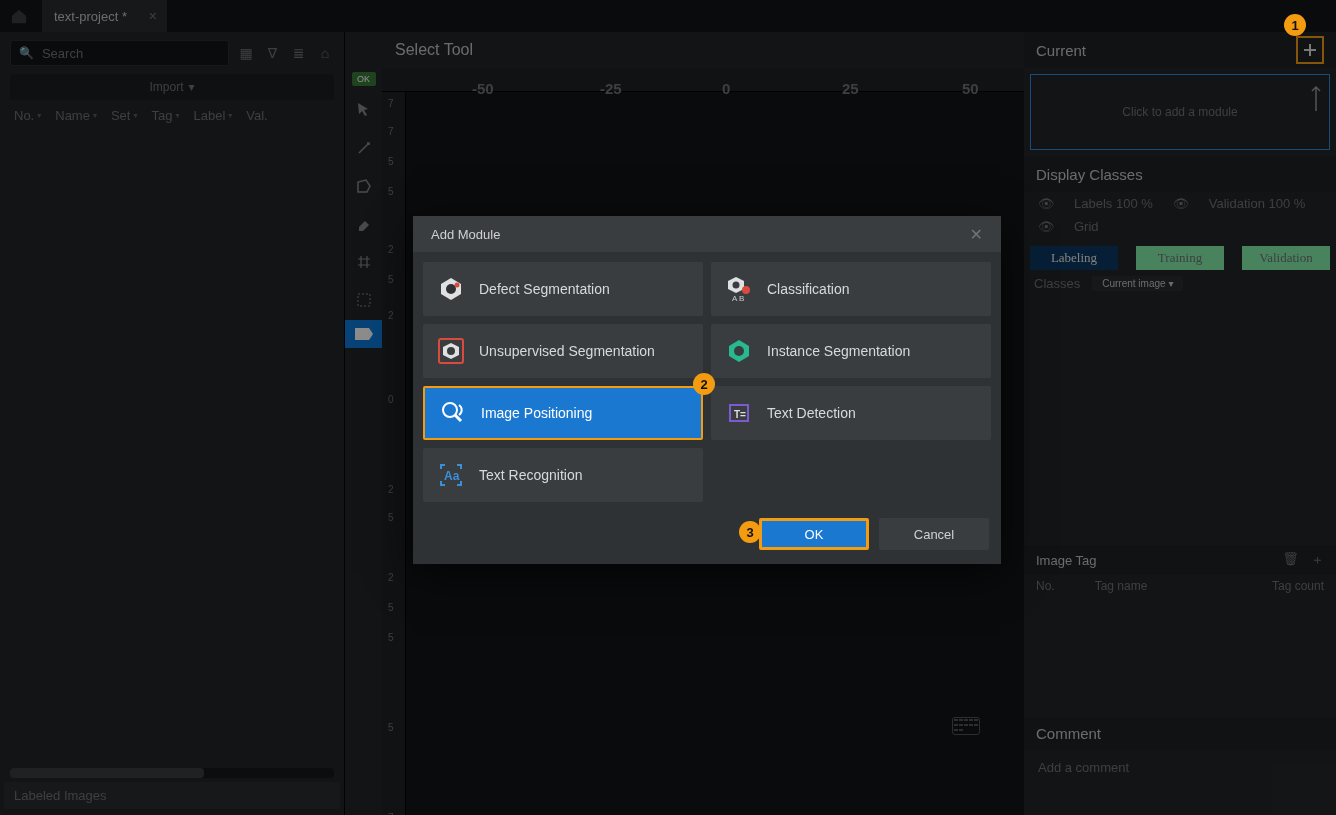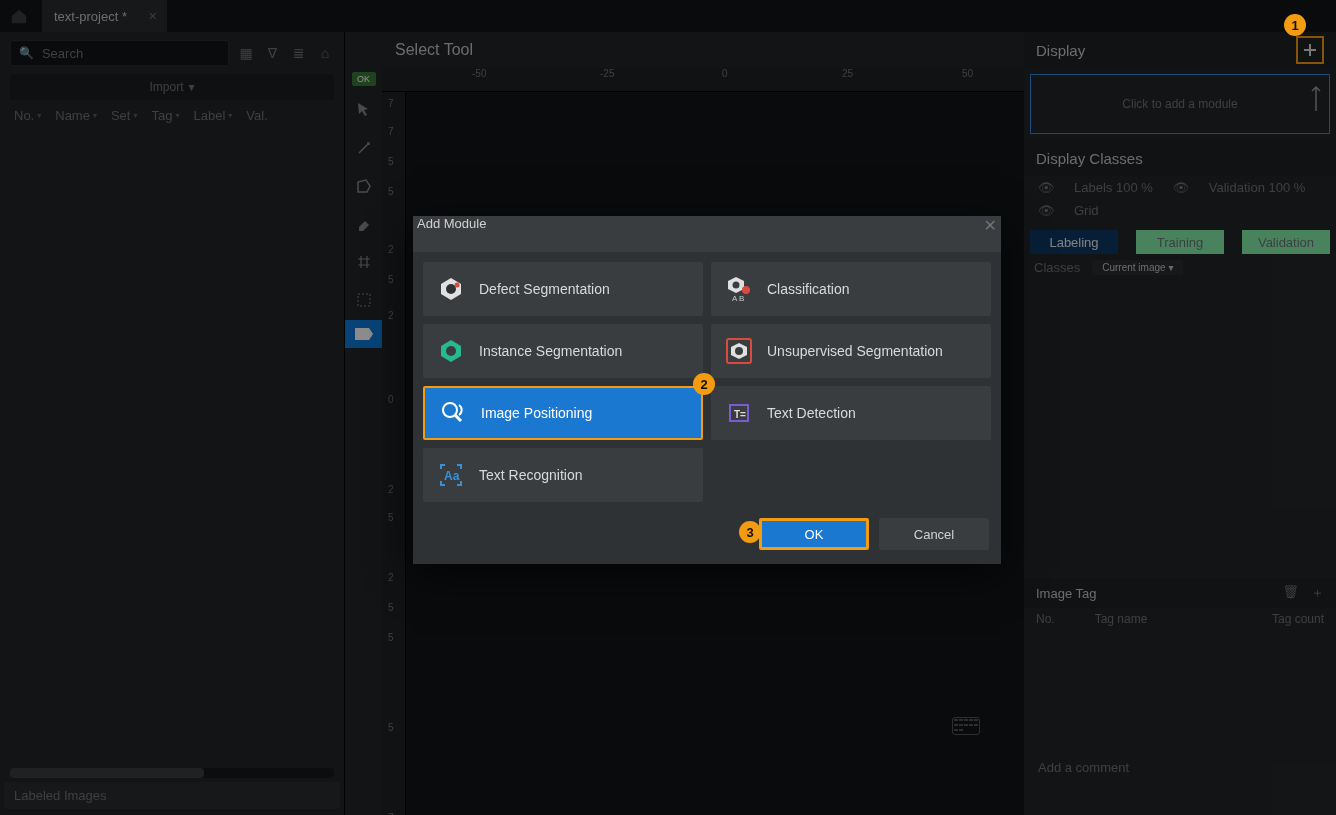--- a/index.html
+++ b/index.html
@@ -70,40 +70,40 @@
   .select-tool-bar{height:36px;background:var(--panel);display:flex;align-items:center;padding-left:50px;color:var(--text);font-size:16px;}
   
   .vtools{position:absolute;left:0;top:36px;width:37px;bottom:0;background:var(--panel);display:flex;flex-direction:column;align-items:center;padding-top:4px;gap:10px;}
   .vtool{width:28px;height:28px;color:var(--text-dim);display:flex;align-items:center;justify-content:center;font-size:15px;}
   .ok-badge{background:#3a7a3a;color:#fff;font-size:9px;width:24px;height:14px;border-radius:2px;display:flex;align-items:center;justify-content:center;}
   .sel-tool{background:var(--accent);position:absolute;left:0;width:37px;height:28px;top:288px;}
   .sel-tool svg{filter:brightness(1.5);}
 
   
   .ruler-h{position:absolute;left:37px;top:36px;right:0;height:24px;background:#202225;border-bottom:1px solid #050505;}
-  .ruler-h .tick{position:absolute;top:0;font-size:10px;color:var(--text-dim);}
+  .ruler-h .tick{position:absolute;top:12px;font-size:15px;color:var(--text-dim);font-weight:bold;}
   .ruler-v{position:absolute;left:37px;top:60px;width:24px;bottom:0;background:#202225;border-right:1px solid #050505;}
   .ruler-v .tick{position:absolute;left:6px;font-size:10px;color:var(--text-dim);writing-mode:horizontal-tb;}
 
   
   .kbd-icn{position:absolute;right:44px;bottom:80px;width:28px;height:18px;border:1px solid #555;border-radius:3px;display:flex;flex-wrap:wrap;padding:1px;gap:1px;}
   .kbd-icn span{width:4px;height:2px;background:#555;}
 
   
   .right-panel{width:312px;background:var(--panel);display:flex;flex-direction:column;}
   .section-title{height:36px;display:flex;align-items:center;padding:0 12px;font-size:15px;background:#202225;justify-content:space-between;}
   .add-module-btn{width:28px;height:28px;border:2px solid var(--highlight);display:flex;align-items:center;justify-content:center;color:#d0d0d0;font-size:20px;font-weight:bold;}
   .badge-num{position:absolute;width:22px;height:22px;border-radius:50%;background:var(--highlight);color:#111;font-weight:600;font-size:13px;display:flex;align-items:center;justify-content:center;z-index:200;}
-  .module-drop{margin:6px;border:1px solid #2a8adf;height:60px;display:flex;align-items:center;justify-content:center;color:var(--text-dim);font-size:12px;position:relative;}
+  .module-drop{margin:6px;border:1px solid #2a8adf;height:76px;display:flex;align-items:center;justify-content:center;color:var(--text-dim);font-size:12px;position:relative;}
   .module-drop svg{position:absolute;right:4px;top:2px;width:18px;height:36px;}
 
   .display-settings .row{padding:4px 14px;color:var(--text-dim);font-size:13px;display:flex;align-items:center;gap:20px;}
   .eye{width:16px;text-align:center;}
 
-  .tabs3{display:flex;margin:8px 6px 0 6px;gap:18px;}
+  .tabs3{display:flex;margin:8px 6px 0 6px;gap:18px;font-family:Liberation Serif, serif;}
   .tabs3 .tab3{flex:1;background:#86efac;height:24px;display:flex;align-items:center;justify-content:center;font-size:13px;color:var(--text-dim);}
   .tabs3 .tab3.active{background:#0d3a63;color:#e9e9e9;}
 
   .classes-row{display:flex;align-items:center;padding:6px 10px;color:var(--text-dim);}
   .classes-row .drop{background:#2a2d30;padding:2px 10px;margin-left:12px;color:var(--text);font-size:10px;}
 
   .right-spacer{flex:1;}
 
   .img-tag-head{display:flex;align-items:center;justify-content:space-between;padding:6px 12px;background:#202225;}
   .img-tag-th{display:flex;color:var(--text-dim);padding:4px 12px;gap:40px;font-size:12px;}
@@ -112,21 +112,21 @@
 
   
   .dialog{
     position:absolute;
     left:413px;top:216px;
     width:588px;
     background:#2f3234;
     box-shadow:0 10px 40px rgba(0,0,0,.6);
     z-index:100;
   }
-  .dialog-title{background:#3a3d40;height:36px;display:flex;align-items:flex-start;justify-content:space-between;padding:0 4px;color:#d0d0d0;}
+  .dialog-title{background:#3a3d40;height:36px;display:flex;align-items:center;justify-content:space-between;padding:0 18px;color:#d0d0d0;}
   .dialog-close{font-size:16px;color:var(--text-dim);cursor:pointer;}
   .module-grid{display:grid;grid-template-columns:1fr 1fr;gap:8px;padding:10px;}
   .mod-btn{background:#3a3d40;height:54px;display:flex;align-items:center;padding:0 14px;gap:14px;color:#d6dadd;font-size:14px;border-radius:2px;cursor:pointer;position:relative;}
   .mod-btn.selected{background:var(--blue-btn);color:#fff;border:2px solid var(--highlight);}
   .mod-icn{width:28px;height:28px;display:flex;align-items:center;justify-content:center;}
   .dialog-foot{display:flex;justify-content:flex-end;gap:10px;padding:6px 12px 14px 12px;position:relative;}
   .dbtn{width:110px;height:32px;display:flex;align-items:center;justify-content:center;border-radius:2px;}
   .dbtn.ok{background:var(--blue-btn);color:#fff;border:3px solid var(--highlight);}
   .dbtn.cancel{background:#3a3d40;color:#d0d0d0;}
 
@@ -272,21 +272,21 @@
         <span></span>
         <span></span>
         <span></span>
         <span></span>
         <span></span>
     </div>
   </div>
 
   <div class="right-panel">
     <div class="section-title">
-      <span>Display</span>
+      <span>Current</span>
       <div style="position:relative">
         <div class="badge-num" style="top:-22px;left:-12px;">1</div>
         <div class="add-module-btn">
           <svg width="18" height="18" viewBox="0 0 18 18">
               <path stroke="#ddd" stroke-width="2" d="M9 3v12M3 9h12"></path>
             </svg>
         </div>
       </div>
     </div>
     <div class="module-drop">
@@ -334,20 +334,21 @@
         <span>🗑</span>
         <span>＋</span>
       </span>
     </div>
     <div class="img-tag-th">
       <span>No.</span>
       <span>Tag name</span>
       <span style="margin-left:auto">Tag count</span>
     </div>
     <div style="height:120px"></div>
+    <div class="comment-head">Comment</div>
     <div class="comment-input">Add a comment</div>
     <div style="height:30px"></div>
   </div>
 
 </div>
 
 <div class="dim"></div>
 
 <div class="dialog">
   <div class="dialog-title">
@@ -372,35 +373,35 @@
             <circle cx="11" cy="10" r="3.5" fill="#3a3d40"></circle>
             <circle cx="21" cy="15" r="4" fill="#d94b3f"></circle>
             <text x="7" y="26" font-size="8" fill="#ccc">A  B</text>
           </svg>
       </span>
       <span>Classification</span>
     </div>
     <div class="mod-btn">
       <span class="mod-icn">
         <svg width="28" height="28" viewBox="0 0 28 28">
-            <polygon points="14,3 24,9 24,19 14,25 4,19 4,9" fill="#27b98f"></polygon>
-            <circle cx="14" cy="14" r="5" fill="#3a3d40"></circle>
-          </svg>
-      </span>
-      <span>Instance Segmentation</span>
-    </div>
-    <div class="mod-btn">
-      <span class="mod-icn">
-        <svg width="28" height="28" viewBox="0 0 28 28">
             <rect x="2" y="2" width="24" height="24" fill="none" stroke="#d94b3f" stroke-width="2" rx="2"></rect>
             <polygon points="14,6 22,10 22,18 14,22 6,18 6,10" fill="#e0e0e0"></polygon>
             <circle cx="14" cy="14" r="4" fill="#3a3d40"></circle>
           </svg>
       </span>
       <span>Unsupervised Segmentation</span>
+    </div>
+    <div class="mod-btn">
+      <span class="mod-icn">
+        <svg width="28" height="28" viewBox="0 0 28 28">
+            <polygon points="14,3 24,9 24,19 14,25 4,19 4,9" fill="#27b98f"></polygon>
+            <circle cx="14" cy="14" r="5" fill="#3a3d40"></circle>
+          </svg>
+      </span>
+      <span>Instance Segmentation</span>
     </div>
     <div class="mod-btn selected">
       <div class="badge-num" style="top:-15px;right:-14px;">2</div>
       <span class="mod-icn">
         <svg width="28" height="28" viewBox="0 0 28 28">
             <circle cx="11" cy="11" r="7" fill="none" stroke="#fff" stroke-width="2"></circle>
             <path stroke="#fff" stroke-width="3" d="M16 16l6 6"></path>
             <path stroke="#fff" stroke-width="2" fill="none" d="M20 6a6 6 0 0 1 0 10"></path>
           </svg>
       </span>

